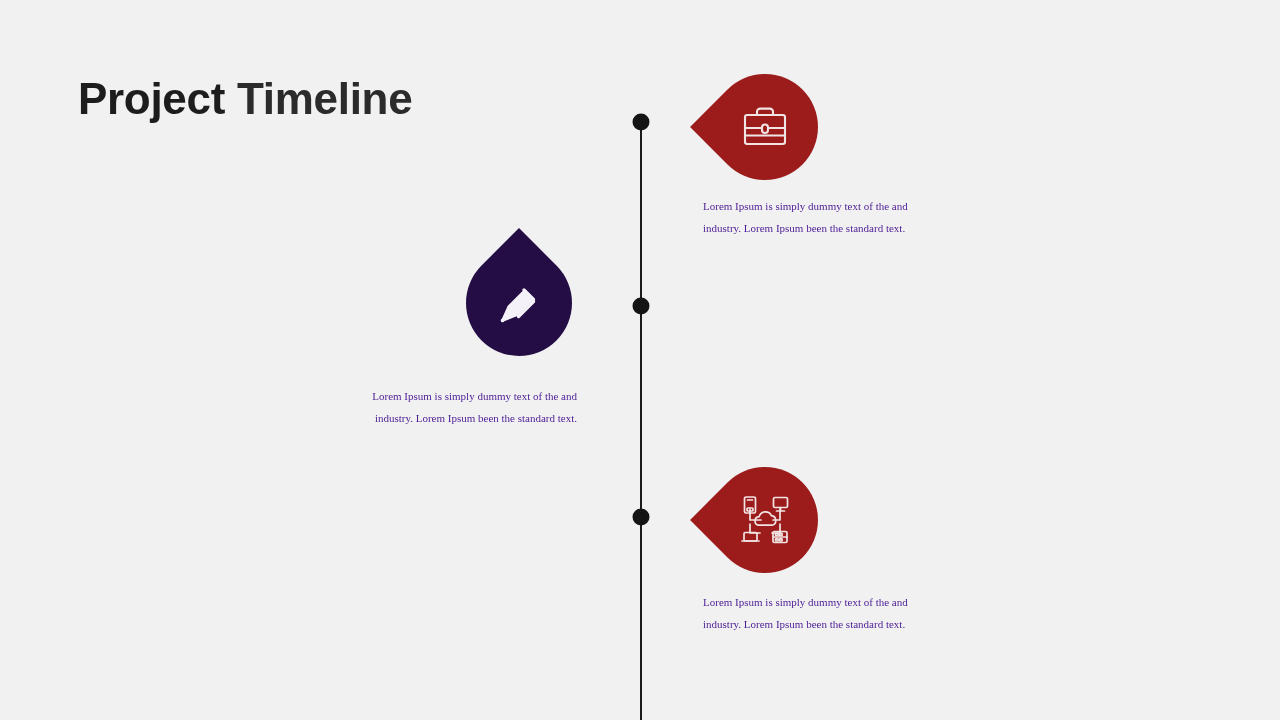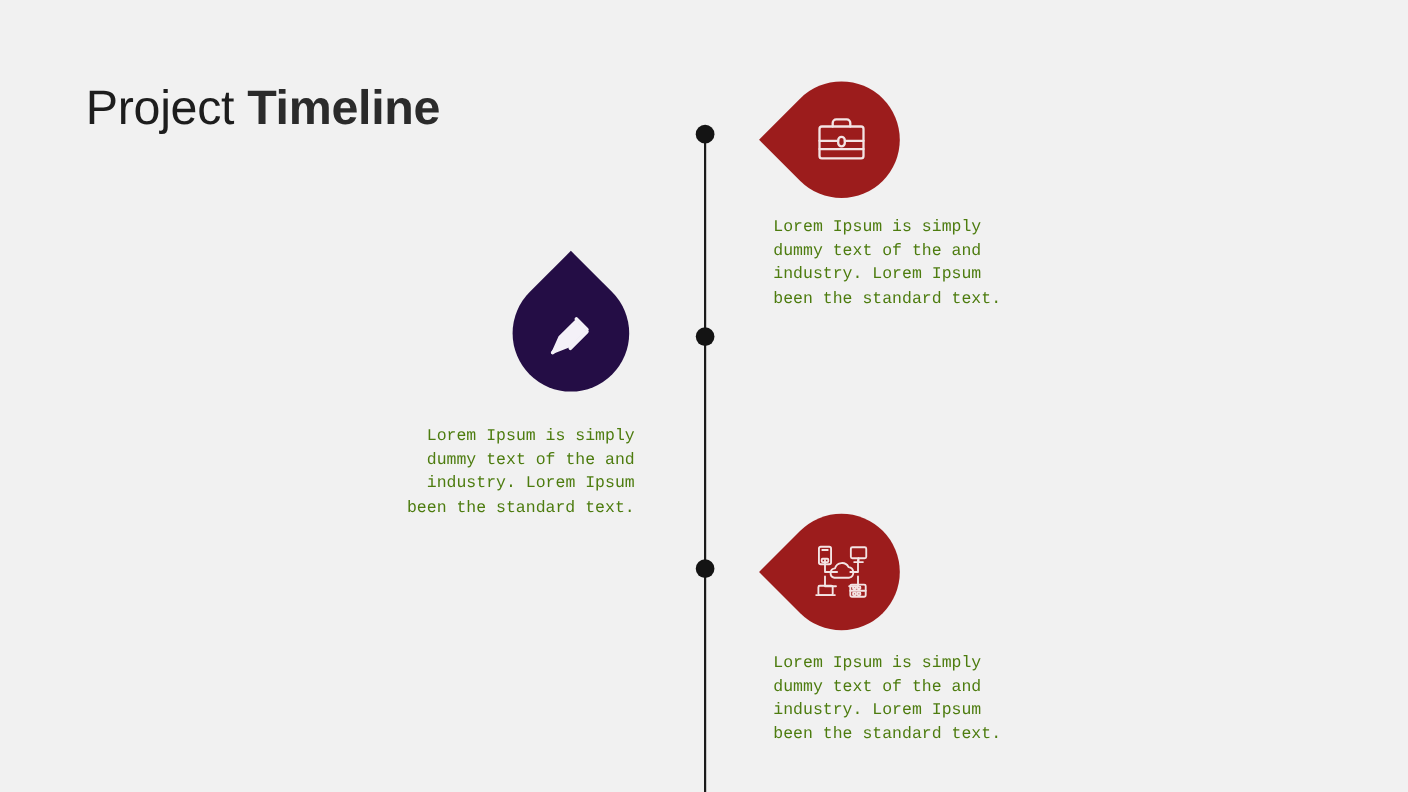--- a/index.html
+++ b/index.html
@@ -24,21 +24,21 @@
   #title {
     position: absolute;
     left: 78px;
     top: 72px;
     font-size: 44px;
     line-height: 54px;
     color: #1d1d1d;
     letter-spacing: -0.3px;
     white-space: nowrap;
   }
-  #title .strong { font-weight: 400; }
+  #title .strong { font-weight: 700; }
   #title .light  { font-weight: 700; color: #2b2b2b; }
 
   
   #spine {
     position: absolute;
     left: 640px;
     top: 118px;
     width: 1.6px;
     height: 602px;
     background: #1a1a1a;
@@ -77,25 +77,25 @@
     width: 100%; height: 100%;
     display: flex;
     align-items: center;
     justify-content: center;
   }
   .marker .glyph svg { display: block; }
 
   
   .desc {
     position: absolute;
-    font-size: 15px;
+    font-size: 11px;
     line-height: 21.5px;
-    color: #4d7c0f;
+    color: #4c1d95;
     width: 215px;
-    font-family: Liberation Mono, monospace;
+    font-family: Liberation Serif, serif;
   }
   .desc.align-left  { text-align: left; }
   .desc.align-right { text-align: right; }
 </style>
 </head>
 <body>
 
 <div id="slide">
 
   <div id="title">

